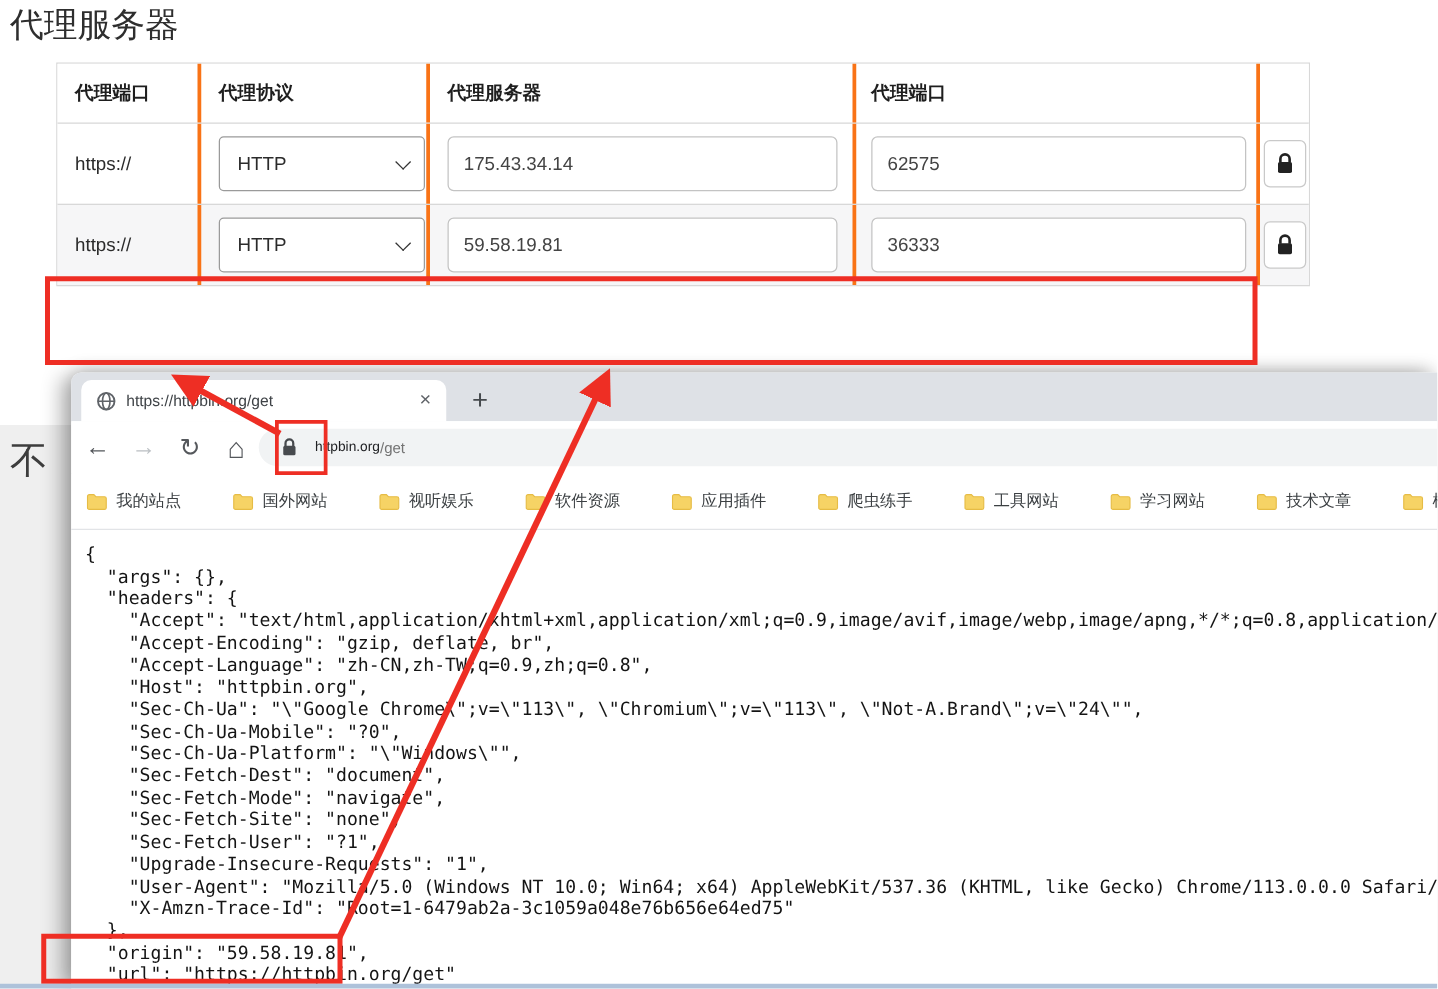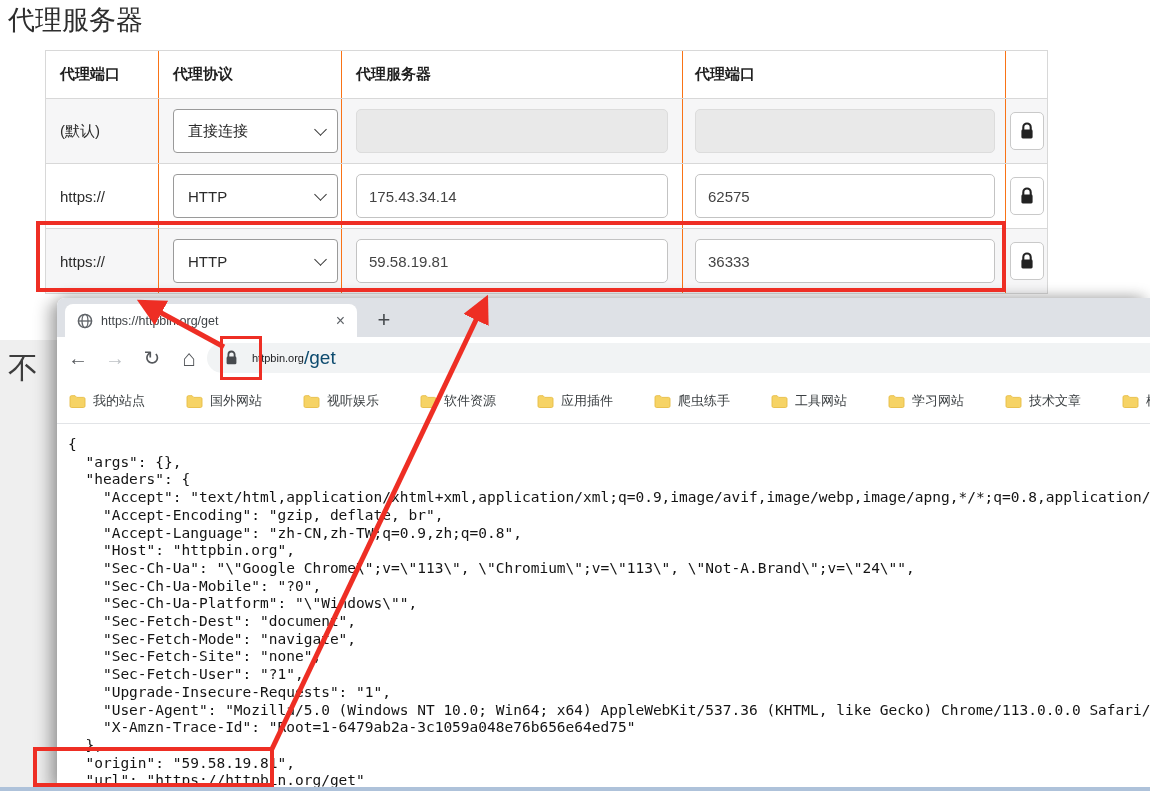--- a/index.html
+++ b/index.html
@@ -9,21 +9,21 @@
   
   .page-title{position:absolute;left:8px;top:2px;font-size:27px;font-weight:500;color:#2e2e2e;}
   .gray-strip{position:absolute;left:0;top:340px;width:57px;bottom:0;background:#efefef;}
   .partial-heading{position:absolute;left:8px;top:348px;font-size:30px;color:#3d3d3d;white-space:nowrap;}
 
   .proxy-table{position:absolute;left:45px;top:50px;width:1003px;background:#fff;
                border:1px solid #d8d8d8;box-sizing:border-box;font-size:15px;}
   .tr{display:flex;height:64px;border-top:1px solid #d8d8d8;background:#fff;}
   .tr.alt{background:#f6f6f7;}
   .tr.thead{height:47px;border-top:none;background:#fff;font-weight:bold;color:#1e1e1e;}
-  .td,.th{box-sizing:border-box;display:flex;align-items:center;border-left:1px solid #f97316;}
+  .td,.th{box-sizing:border-box;display:flex;align-items:center;border-left:3px solid #f97316;}
   .td:first-child,.th:first-child{border-left:none;}
   .c1{width:112px;padding-left:14px;}
   .c2{width:183px;padding-left:14px;}
   .c3{width:341px;padding-left:14px;}
   .c4{width:323px;padding-left:12px;}
   .c5{width:42px;justify-content:center;padding:0;}
   .select{width:165px;height:44px;border:1px solid #9a9a9a;border-radius:4px;background:#fff;
           display:flex;align-items:center;justify-content:space-between;padding:0 12px 0 14px;
           box-sizing:border-box;cursor:default;}
   .chev{width:8px;height:8px;border-right:1.7px solid #333;border-bottom:1.7px solid #333;
@@ -51,21 +51,21 @@
           align-items:center;justify-content:center;font-size:22px;color:#45494d;border-radius:50%;}
   .toolbar{position:absolute;left:0;top:39px;right:0;height:42px;background:#fff;
            display:flex;align-items:center;}
   .nav-btn{width:32px;height:32px;display:flex;align-items:center;justify-content:center;
            font-size:20px;color:#55585c;margin-left:5px;border-radius:50%;}
   .nav-btn.disabled{color:#bdc1c5;}
   .nav-btn.home{font-size:23px;}
   .omnibox{position:absolute;left:150px;top:6px;right:-20px;height:30px;background:#f1f3f4;
            border-radius:16px;display:flex;align-items:center;padding-left:18px;}
   .url-host{font-size:11px;color:#202124;margin-left:14px;}
-  .url-path{font-size:19px;color:#0c4a6e;}
+  .url-path{font-size:12px;color:#737373;}
   .bookmarks{position:absolute;left:0;top:81px;right:0;height:44px;background:#fff;
              border-bottom:1px solid #e2e4e7;display:flex;align-items:center;padding-left:12px;}
   .bm{display:flex;align-items:center;margin-right:41px;white-space:nowrap;font-family:Liberation Serif, serif;}
   .bm-label{font-size:13px;color:#3c4043;margin-left:7px;}
   .json{position:absolute;left:0;top:126px;right:0;bottom:0;margin:0;padding:12px 0 0 11px;
         font-family:"DejaVu Sans Mono",monospace;font-size:14.5px;line-height:17.7px;color:#141414;
         white-space:pre;overflow:hidden;background:#fff;}
 
   
   .anno{position:absolute;border:4px solid #ee2e24;z-index:40;pointer-events:none;}
@@ -86,45 +86,20 @@
     <div class="proxy-table">
       <div class="tr thead">
 
         <div class="th c1">代理端口</div>
           <div class="th c2">代理协议</div>
           <div class="th c3">代理服务器</div>
           <div class="th c4">代理端口</div>
           <div class="th c5"></div>
       </div>
       <div>
-  <div class="tr alt">
-    <div class="td c1">
-              <span>(默认)</span>
-            </div>
-    <div class="td c2">
-      <div class="select">
-        <span class="sel-label">直接连接</span>
-        <span class="chev"></span>
-      </div>
-    </div>
-    <div class="td c3">
-              <input class="inp" disabled="" style="">
-            </div>
-    <div class="td c4">
-              <input class="inp" disabled="" style="">
-            </div>
-    <div class="td c5">
-      <button class="lockbtn">
-        <svg width="16" height="18" viewBox="0 0 16 18">
-          <path d="M4.3 8 V5.2 a3.7 3.7 0 0 1 7.4 0 V8" fill="none" stroke="#222" stroke-width="2.1"></path>
-          <rect x="2.4" y="7.6" width="11.2" height="8.8" rx="1.4" fill="#222"></rect>
-        </svg>
-      </button>
-    </div>
-  </div>
 
   <div class="tr">
     <div class="td c1">
               <span>https://</span>
             </div>
     <div class="td c2">
       <div class="select">
         <span class="sel-label">HTTP</span>
         <span class="chev"></span>
       </div>

